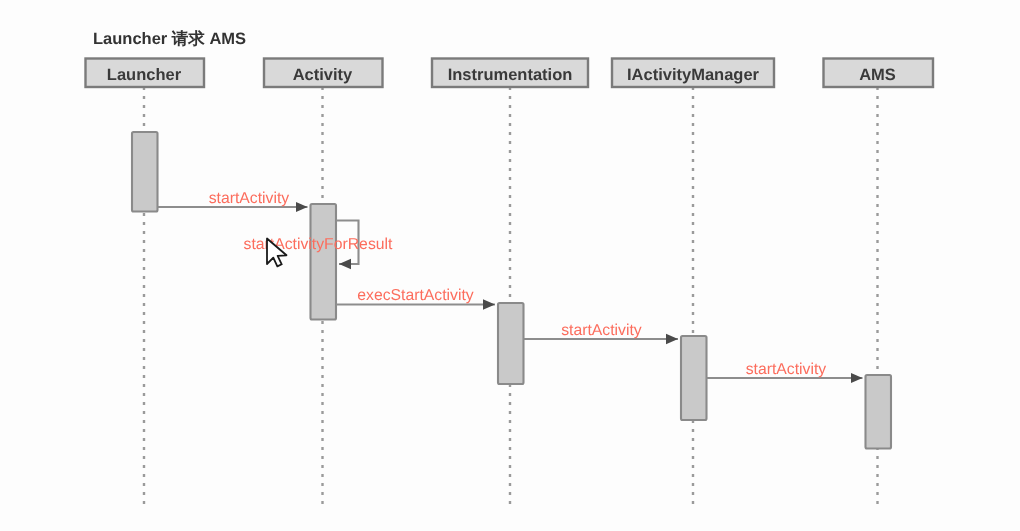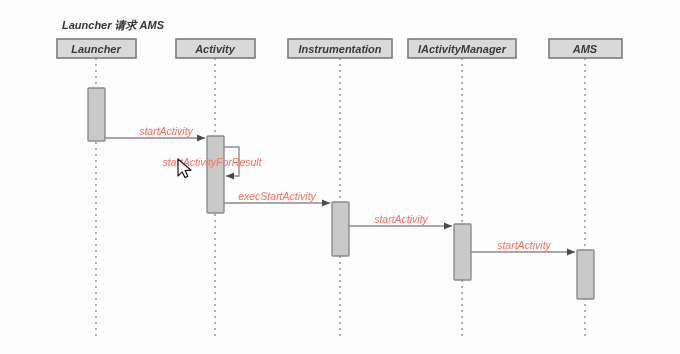--- a/index.html
+++ b/index.html
@@ -7,21 +7,20 @@
     padding: 0;
     background: #ffffff;
   }
   #canvas {
     position: relative;
     width: 680px;
     height: 354px;
     background: #fdfdfd;
     overflow: hidden;
     font-family: "Liberation Sans", sans-serif;
-    font-style: italic;
   }
   #diagram-svg {
     position: absolute;
     left: 0;
     top: 0;
     width: 680px;
     height: 354px;
   }
   .title-text {
     font-size: 11px;

